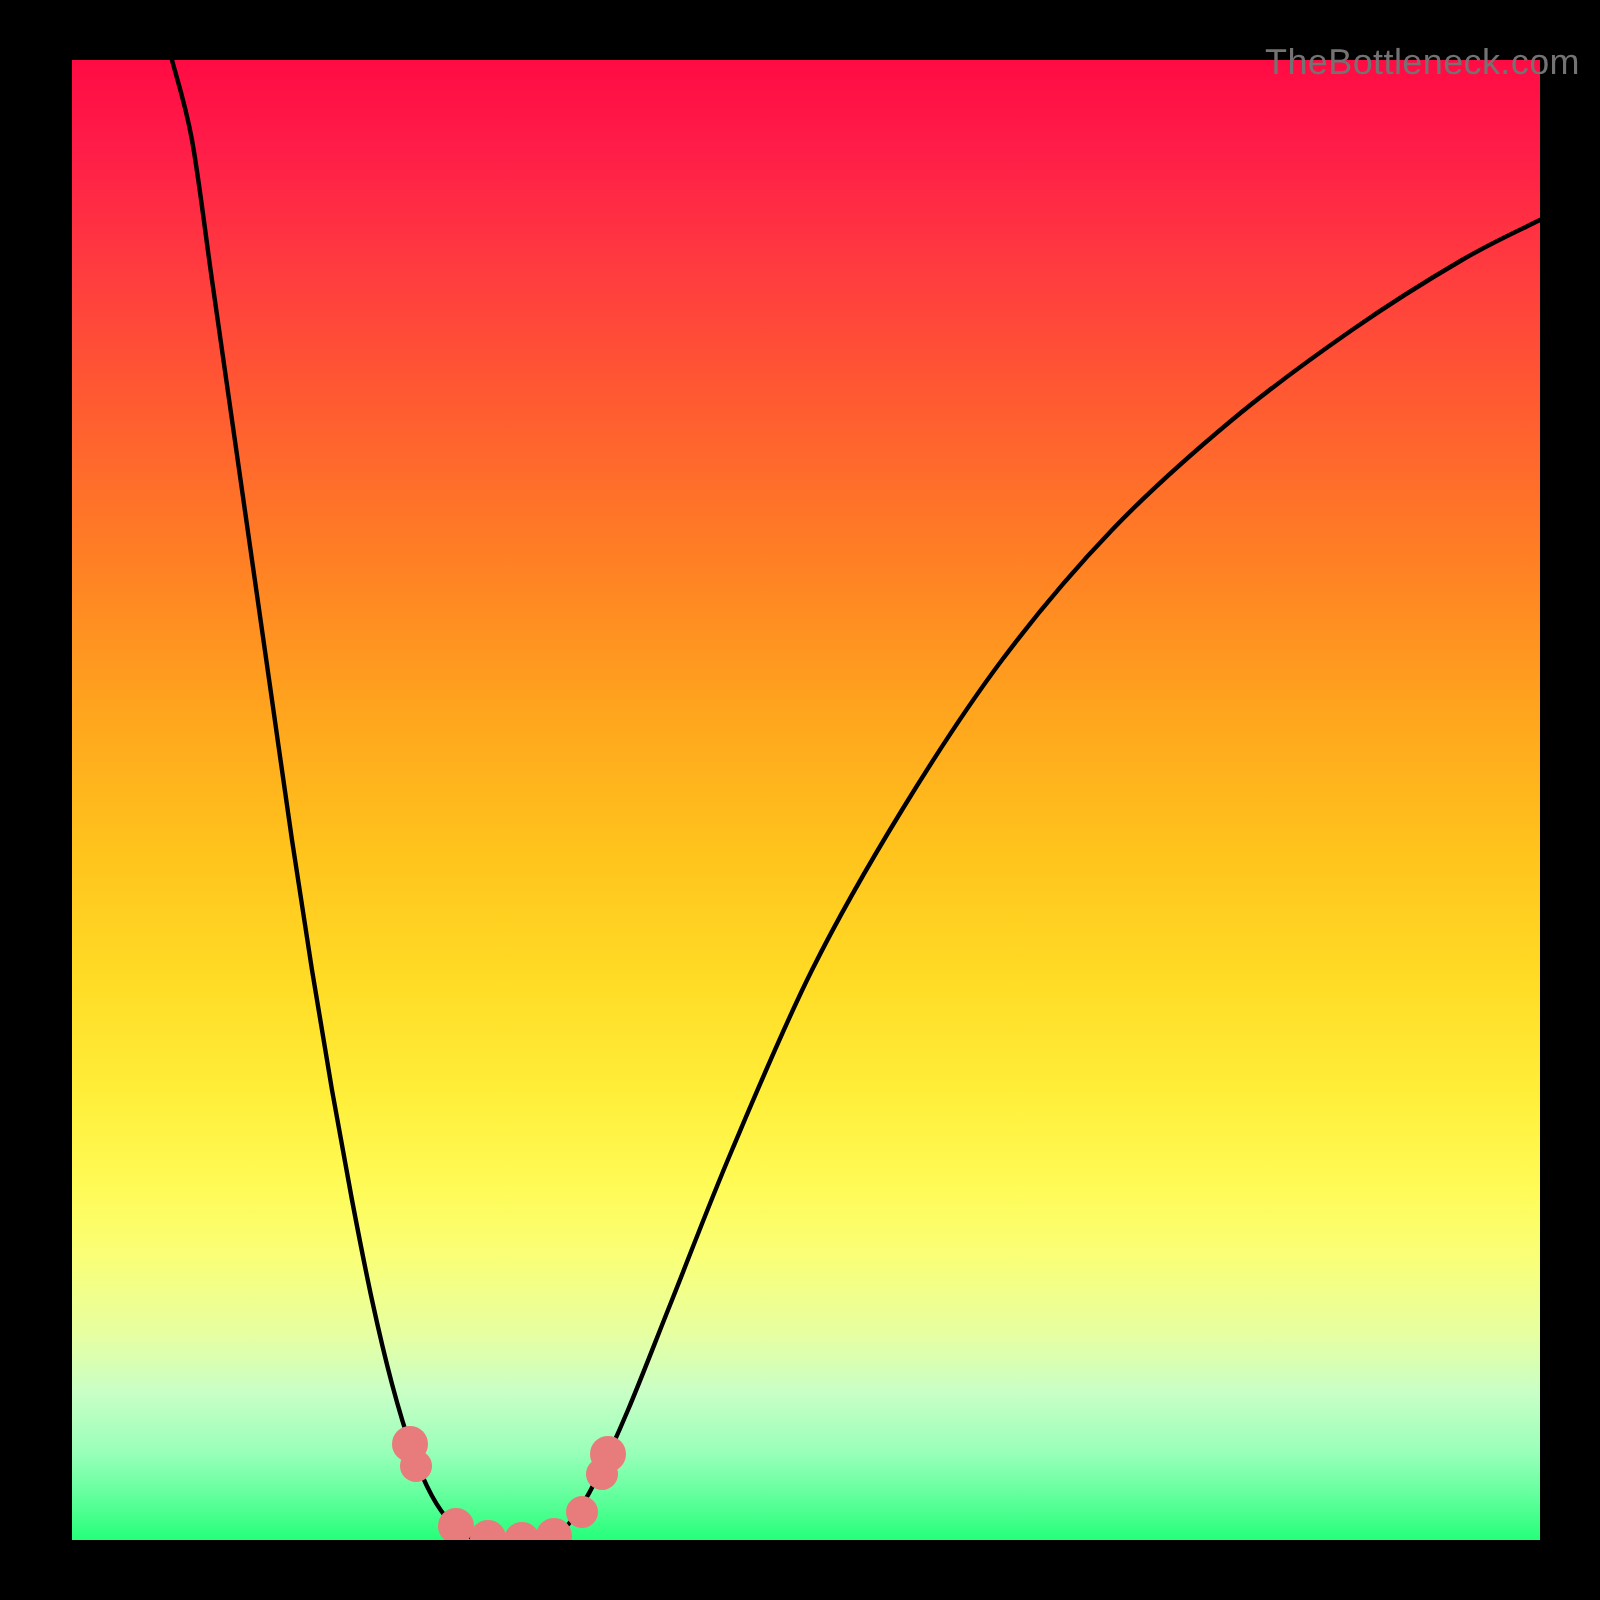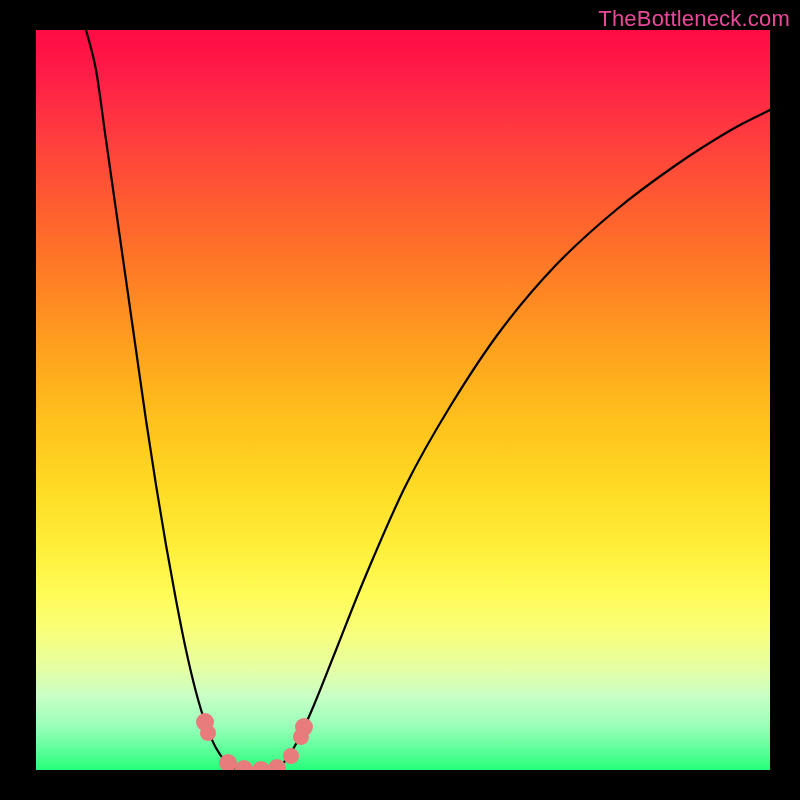--- a/index.html
+++ b/index.html
@@ -39,24 +39,24 @@
       #f9ff78 81%,
       #e7ffa1 86%,
       #c9ffc6 90%,
       #9affba 94%,
       #63ff9d 97%,
       #25ff7a 100%
     );
   }
   .watermark {
     position: absolute;
-    top: 6px;
+    top: 21px;
     right: 10px;
-    color: #ec4899;
-    font-size: 22px;
+    color: #737373;
+    font-size: 18px;
     font-weight: 500;
     letter-spacing: 0.2px;
     z-index: 5;
   }
   svg.curve {
     position: absolute;
     left: 0;
     top: 0;
     width: 734px;
     height: 740px;

